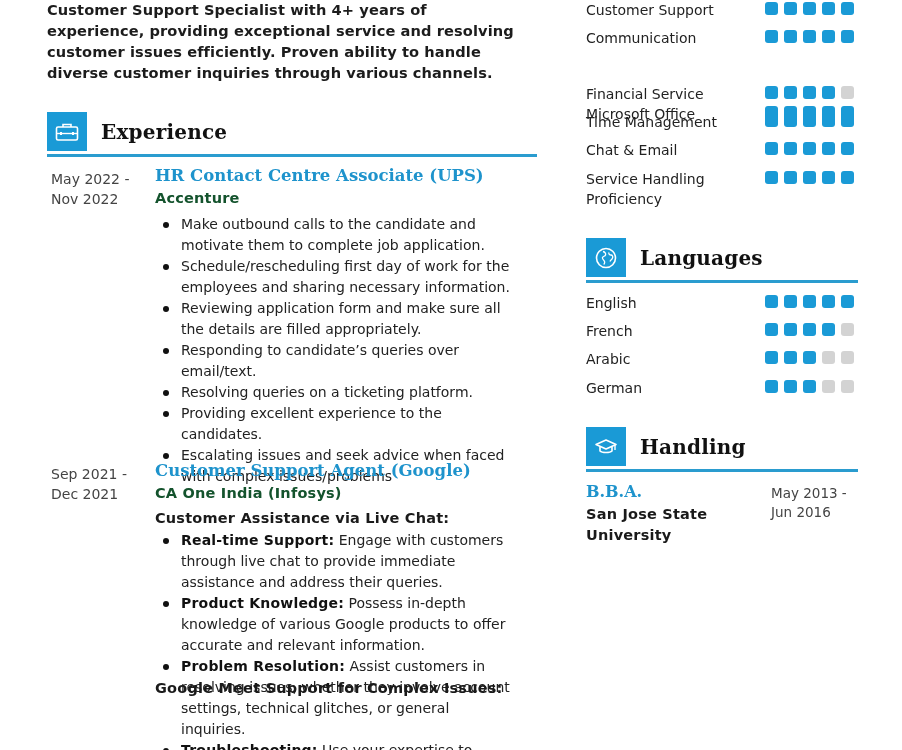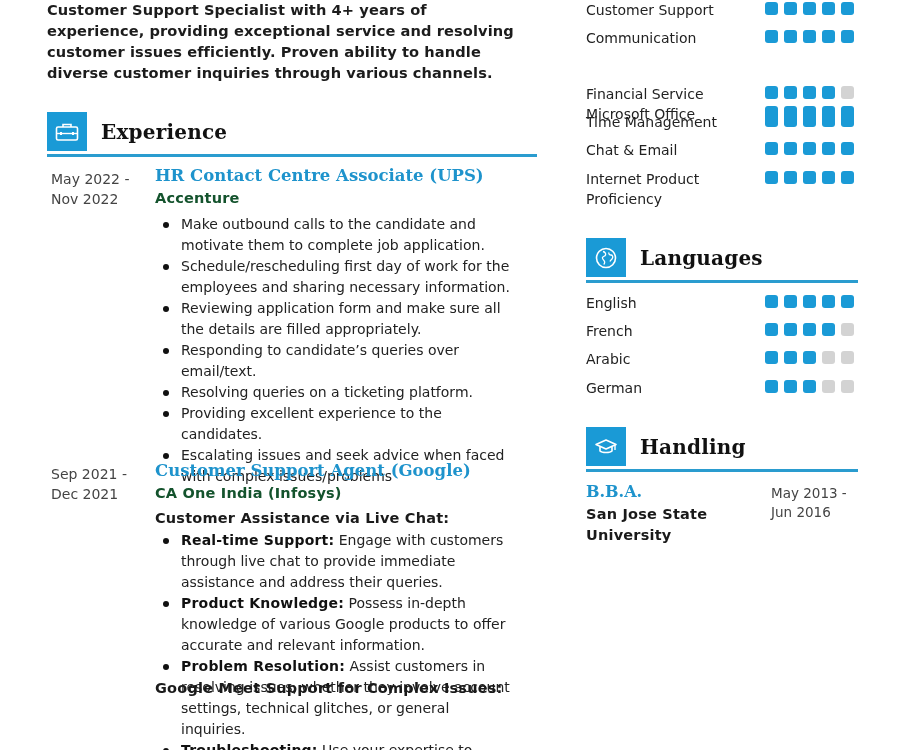--- a/index.html
+++ b/index.html
@@ -177,21 +177,21 @@
     <div class="rating-label">Chat &amp; Email</div>
     <div class="dots">
         <div class="dot"></div>
         <div class="dot"></div>
         <div class="dot"></div>
         <div class="dot"></div>
         <div class="dot"></div>
       </div>
   </div>
   <div class="rating-row" style="top:169px;">
-    <div class="rating-label" style="width:140px;">Internet Product Proficiency</div>
+    <div class="rating-label" style="width:140px;">Service Handling Proficiency</div>
     <div class="dots">
         <div class="dot"></div>
         <div class="dot"></div>
         <div class="dot"></div>
         <div class="dot"></div>
         <div class="dot"></div>
       </div>
   </div>
 </div>
 

